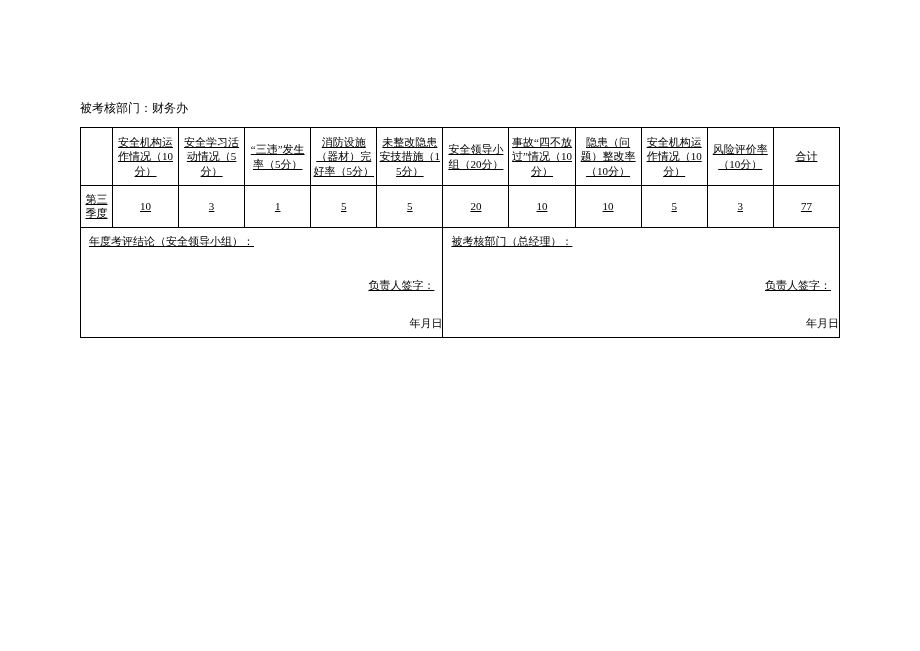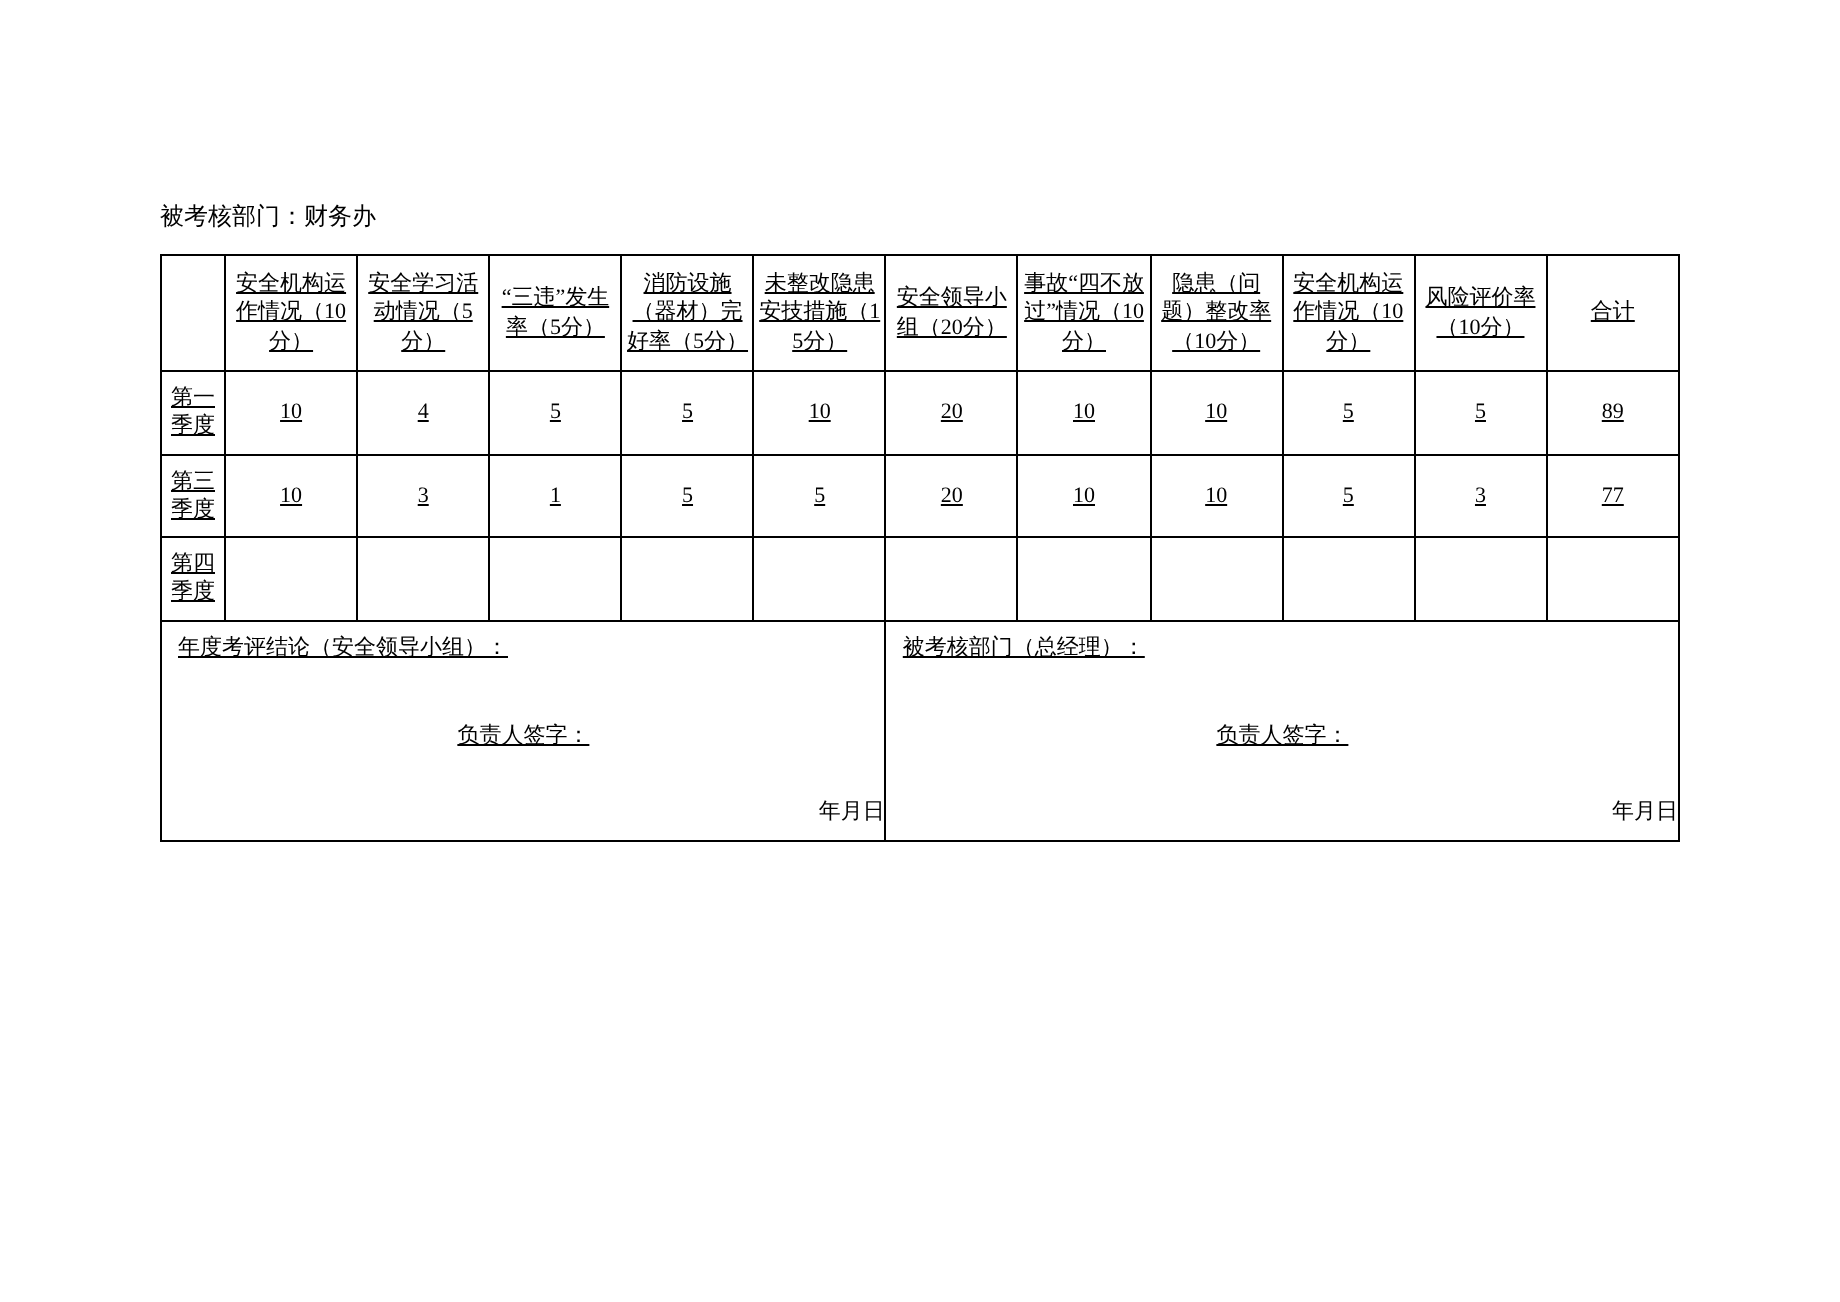--- a/index.html
+++ b/index.html
@@ -37,21 +37,21 @@
     .data-row td { height: 40px; }
     .q2-special { vertical-align: top; padding-top: 2px; }
     .conclusion-cell {
       text-align: left;
       vertical-align: top;
       padding: 6px 8px;
       position: relative;
       height: 110px;
     }
     .signer {
-      text-align: center;
+      text-align: right;
       margin-top: 30px;
     }
     .date {
       position: absolute;
       right: 0;
       bottom: 6px;
     }
   </style>
 </head>
 <body>
@@ -68,65 +68,37 @@
     <td>消防设施（器材）完好率（5分）</td>
     <td>未整改隐患安技措施（15分）</td>
     <td>安全领导小组（20分）</td>
     <td>事故“四不放过”情况（10分）</td>
     <td>隐患（问题）整改率（10分）</td>
     <td>安全机构运作情况（10分）</td>
     <td>风险评价率（10分）</td>
     <td>合计</td>
   </tr>
 
-  <tr class="data-row">
-    <td class="row-label">第一季度</td>
-    <td>10</td>
-    <td>4</td>
-    <td>5</td>
-    <td>5</td>
-    <td>10</td>
-    <td>20</td>
-    <td>10</td>
-    <td>10</td>
-    <td>5</td>
-    <td>5</td>
-    <td>89</td>
-  </tr>
 
 
   <tr class="data-row">
     <td class="row-label">第三季度</td>
     <td>10</td>
     <td>3</td>
     <td>1</td>
     <td>5</td>
     <td>5</td>
     <td>20</td>
     <td>10</td>
     <td>10</td>
     <td>5</td>
     <td>3</td>
     <td>77</td>
   </tr>
 
-  <tr class="data-row">
-    <td class="row-label">第四季度</td>
-    <td></td>
-    <td></td>
-    <td></td>
-    <td></td>
-    <td></td>
-    <td></td>
-    <td></td>
-    <td></td>
-    <td></td>
-    <td></td>
-    <td></td>
-  </tr>
 
   <tr>
     <td colspan="6" class="conclusion-cell">
       <div>年度考评结论（安全领导小组）：</div>
       <div class="signer">负责人签字：</div>
       <div class="date">年月日</div>
     </td>
     <td colspan="6" class="conclusion-cell">
       <div>被考核部门（总经理）：</div>
       <div class="signer">负责人签字：</div>

